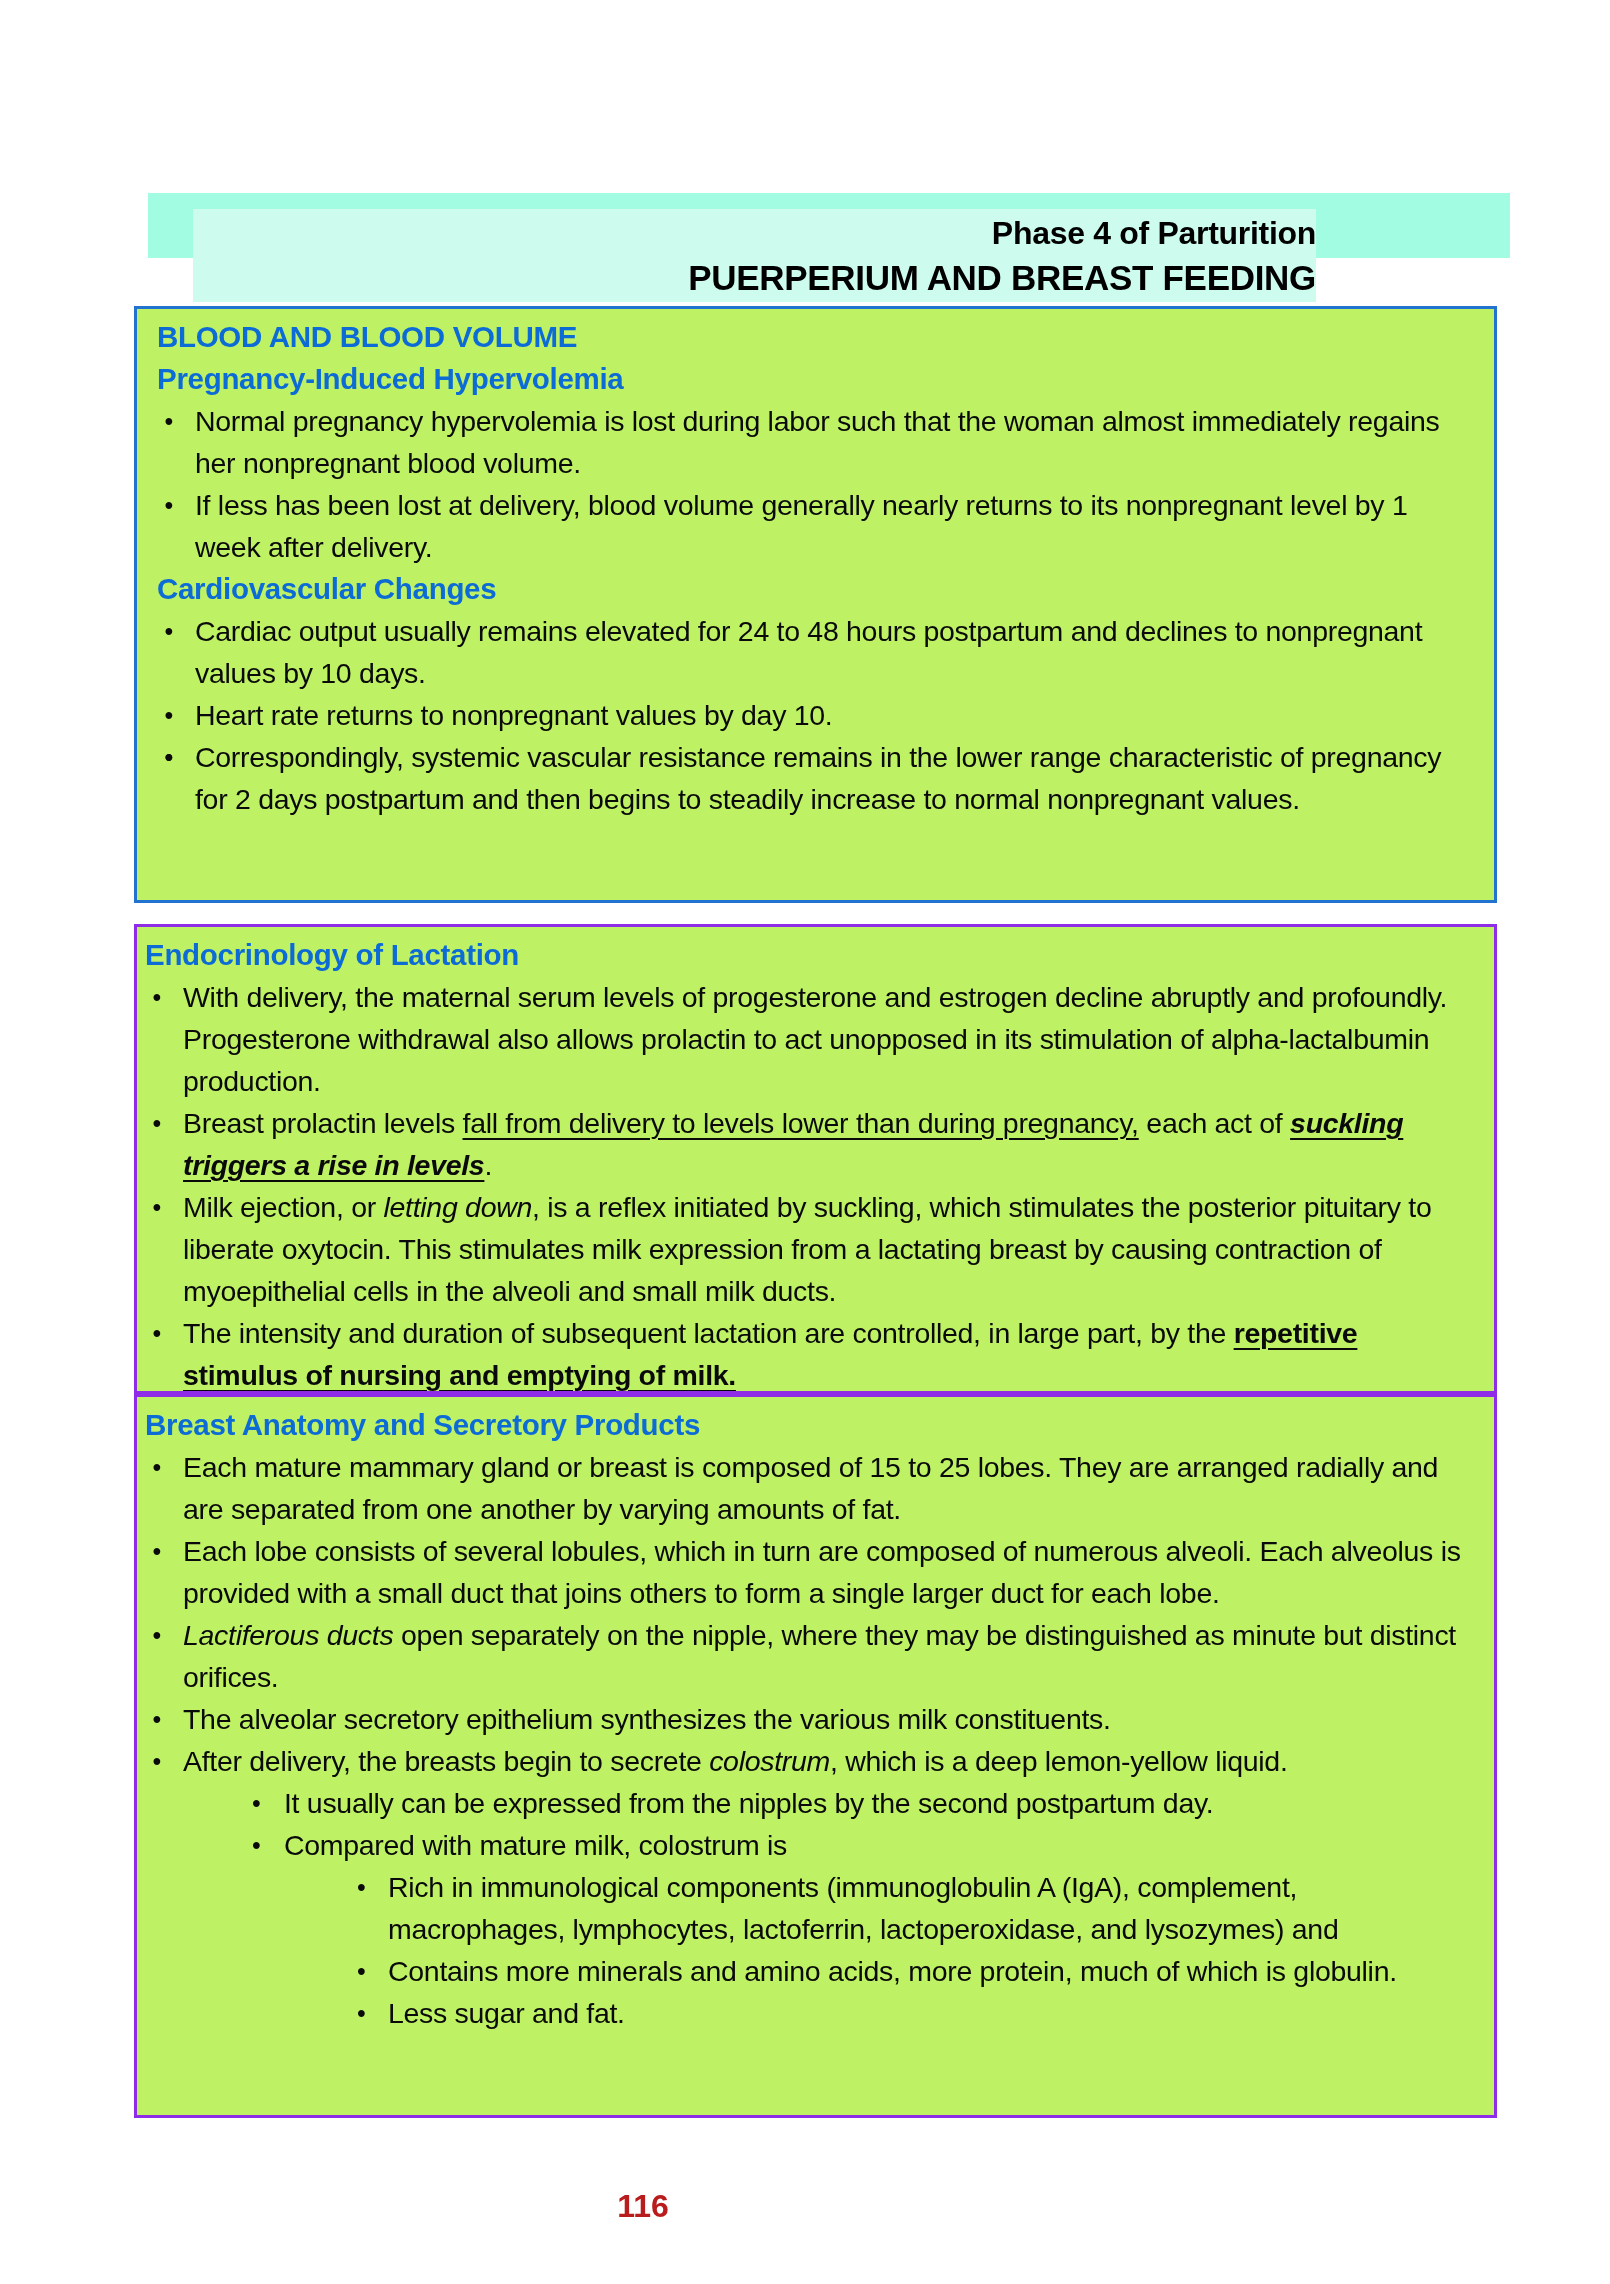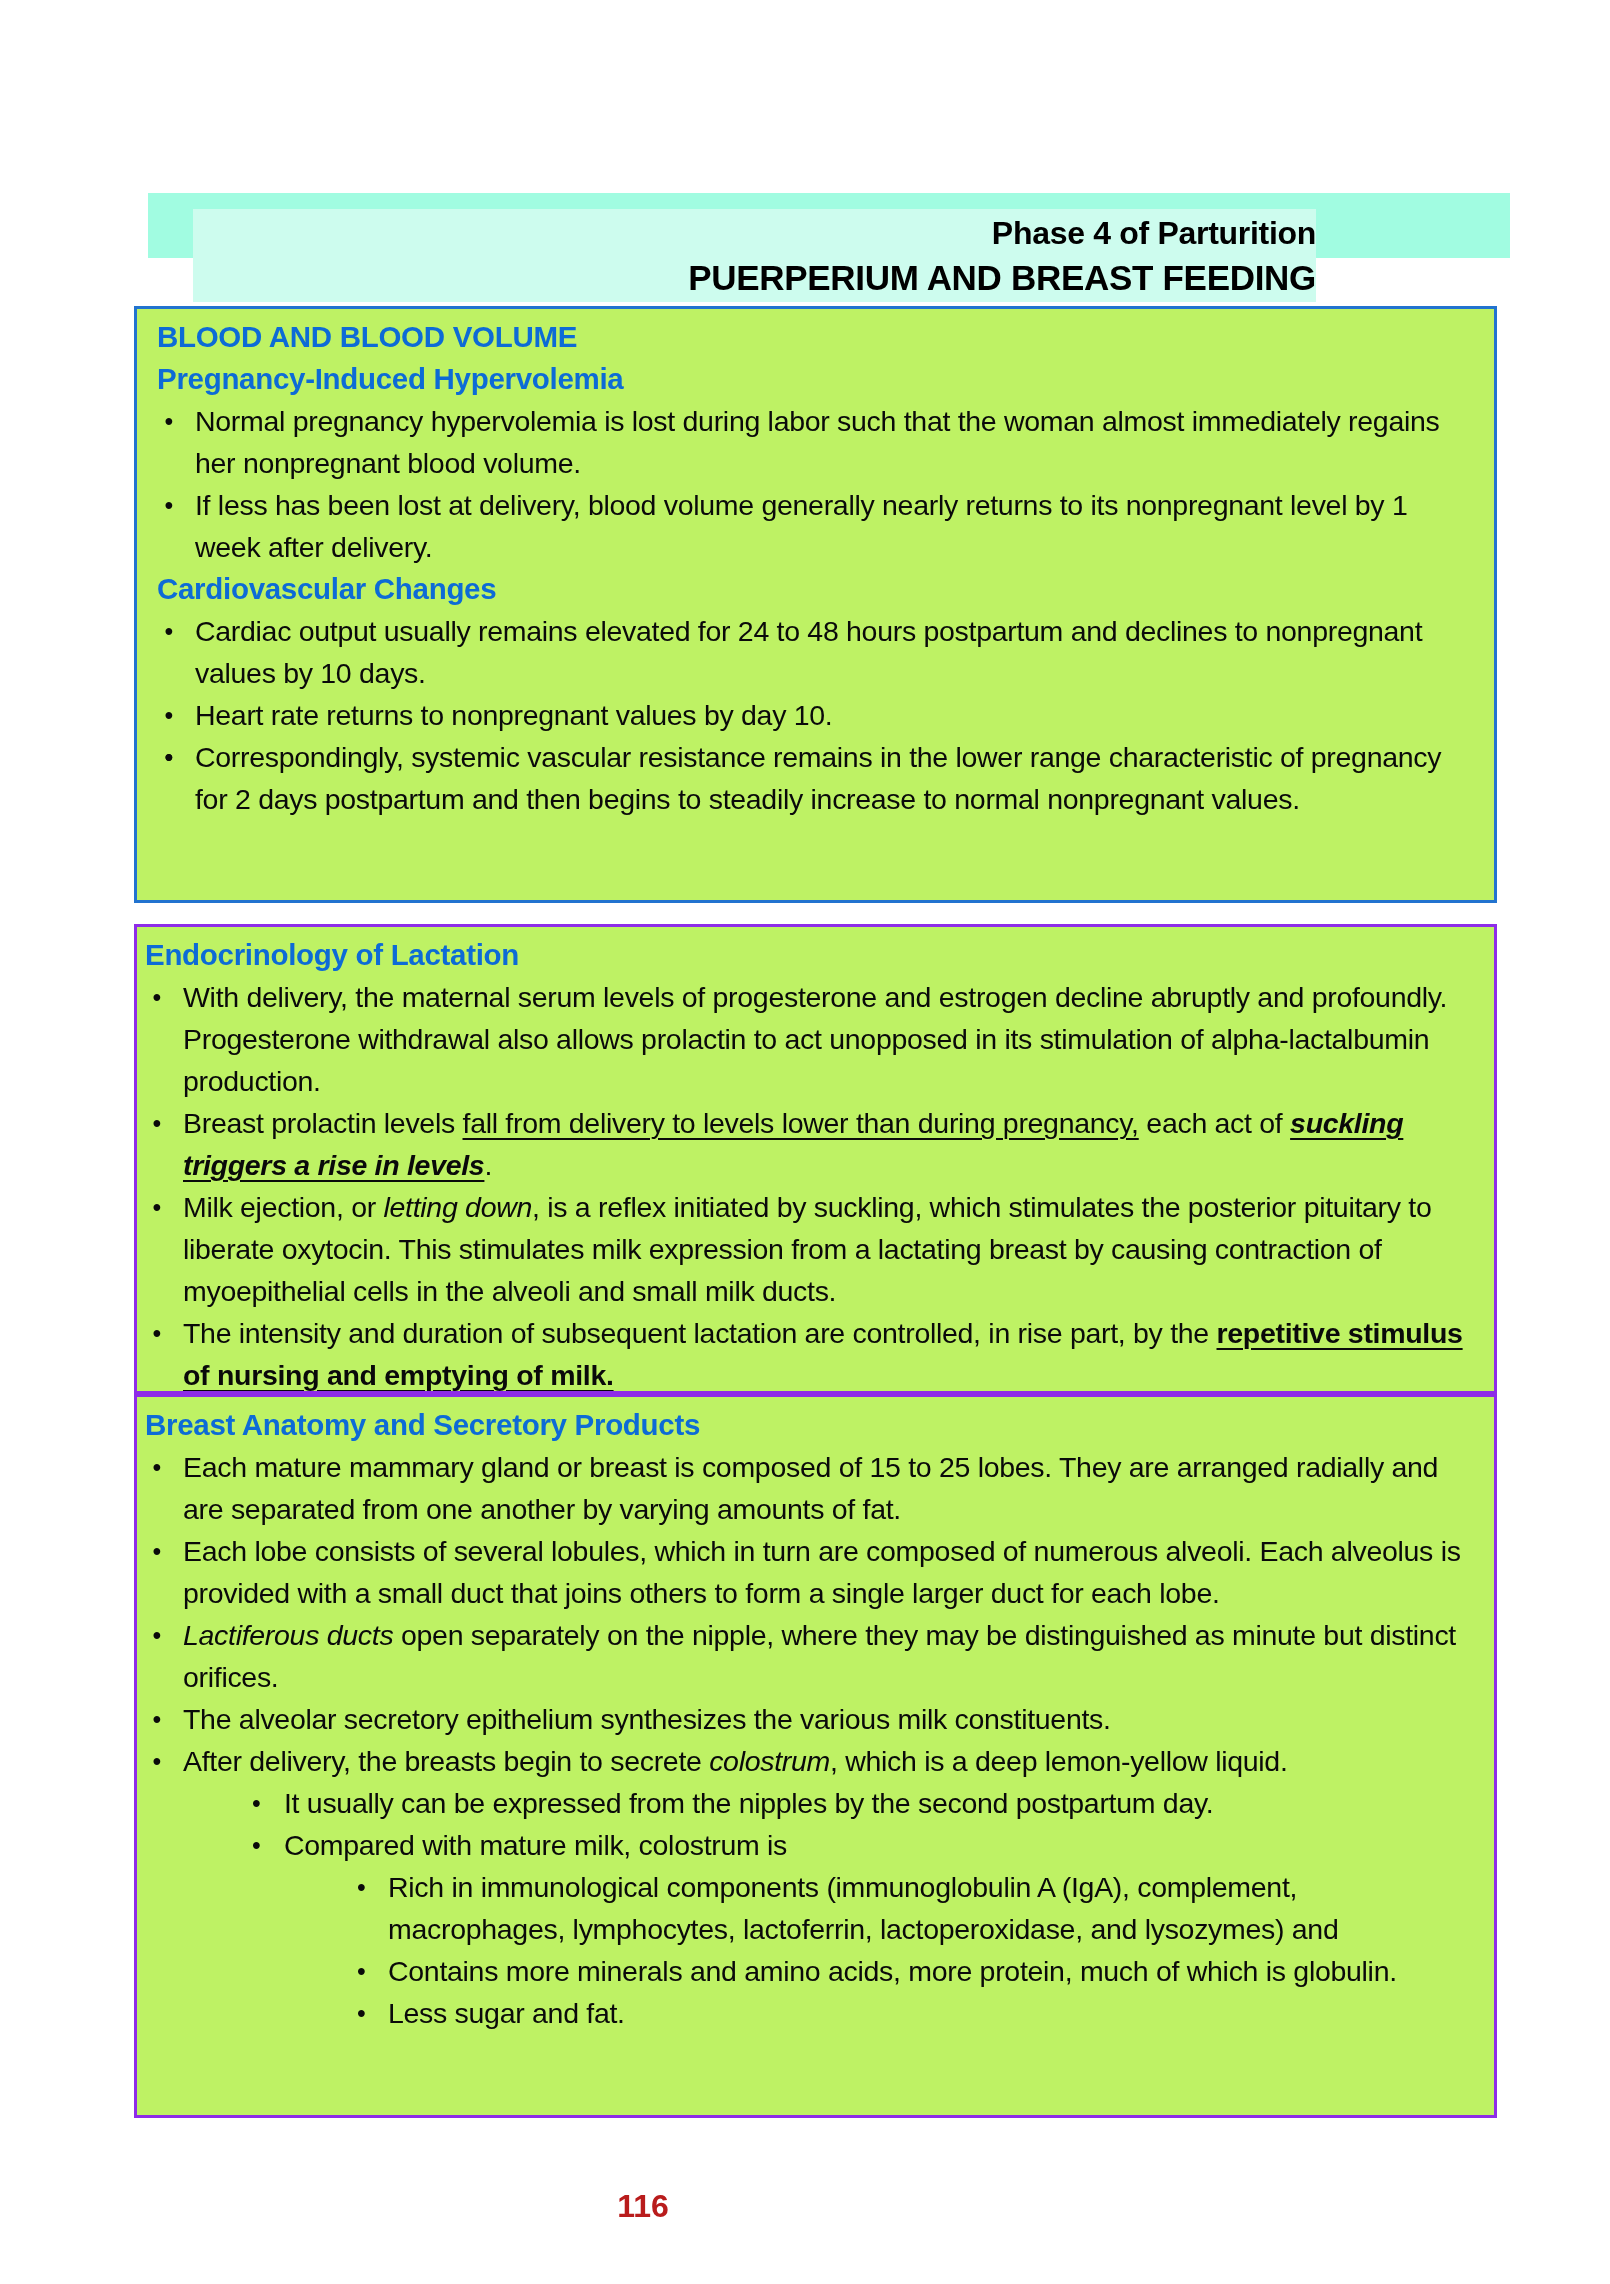--- a/index.html
+++ b/index.html
@@ -90,21 +90,21 @@
       <div class="bullet lvl1"><span class="dot">•</span><span><span class="">Correspondingly, systemic vascular resistance remains in the lower range characteristic of pregnancy for 2 days postpartum and then begins to steadily increase to normal nonpregnant values.</span></span></div>
     </div>
 </div>
 
 <div class="box box-purple" id="box-lact">
   <div class="h-blue">Endocrinology of Lactation</div>
   <div>
       <div class="bullet lvl1"><span class="dot">•</span><span><span class="">With delivery, the maternal serum levels of progesterone and estrogen decline abruptly and profoundly. Progesterone withdrawal also allows prolactin to act unopposed in its stimulation of alpha-lactalbumin production.</span></span></div>
       <div class="bullet lvl1"><span class="dot">•</span><span><span class="">Breast prolactin levels </span><span class="seg-u">fall from delivery to levels lower than during pregnancy,</span><span class=""> each act of </span><span class="seg-b seg-i seg-u">suckling triggers a rise in levels</span><span class="">.</span></span></div>
       <div class="bullet lvl1"><span class="dot">•</span><span><span class="">Milk ejection, or </span><span class="seg-i">letting down</span><span class="">, is a reflex initiated by suckling, which stimulates the posterior pituitary to liberate oxytocin. This stimulates milk expression from a lactating breast by causing contraction of myoepithelial cells in the alveoli and small milk ducts.</span></span></div>
-      <div class="bullet lvl1"><span class="dot">•</span><span><span class="">The intensity and duration of subsequent lactation are controlled, in rise part, by the </span><span class="seg-b seg-u">repetitive stimulus of nursing and emptying of milk.</span></span></div>
+      <div class="bullet lvl1"><span class="dot">•</span><span><span class="">The intensity and duration of subsequent lactation are controlled, in large part, by the </span><span class="seg-b seg-u">repetitive stimulus of nursing and emptying of milk.</span></span></div>
     </div>
 </div>
 
 <div class="box box-purple" id="box-breast">
   <div class="h-blue">Breast Anatomy and Secretory Products</div>
   <div>
       <div class="bullet lvl1"><span class="dot">•</span><span><span class="">Each mature mammary gland or breast is composed of 15 to 25 lobes. They are arranged radially and are separated from one another by varying amounts of fat.</span></span></div>
       <div class="bullet lvl1"><span class="dot">•</span><span><span class="">Each lobe consists of several lobules, which in turn are composed of numerous alveoli. Each alveolus is provided with a small duct that joins others to form a single larger duct for each lobe.</span></span></div>
       <div class="bullet lvl1"><span class="dot">•</span><span><span class="seg-i">Lactiferous ducts</span><span class=""> open separately on the nipple, where they may be distinguished as minute but distinct orifices.</span></span></div>
       <div class="bullet lvl1"><span class="dot">•</span><span><span class="">The alveolar secretory epithelium synthesizes the various milk constituents.</span></span></div>

